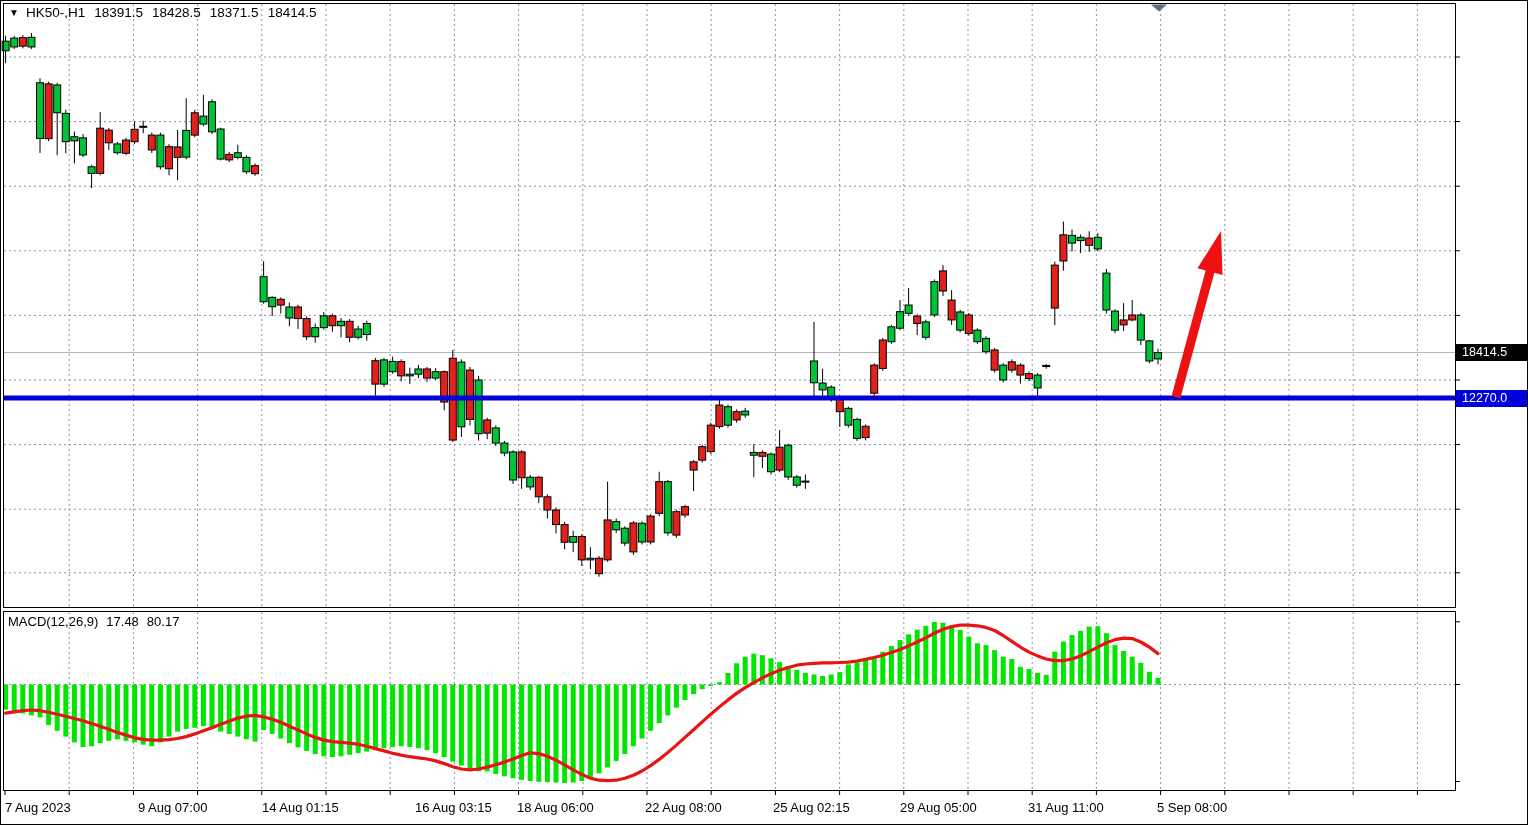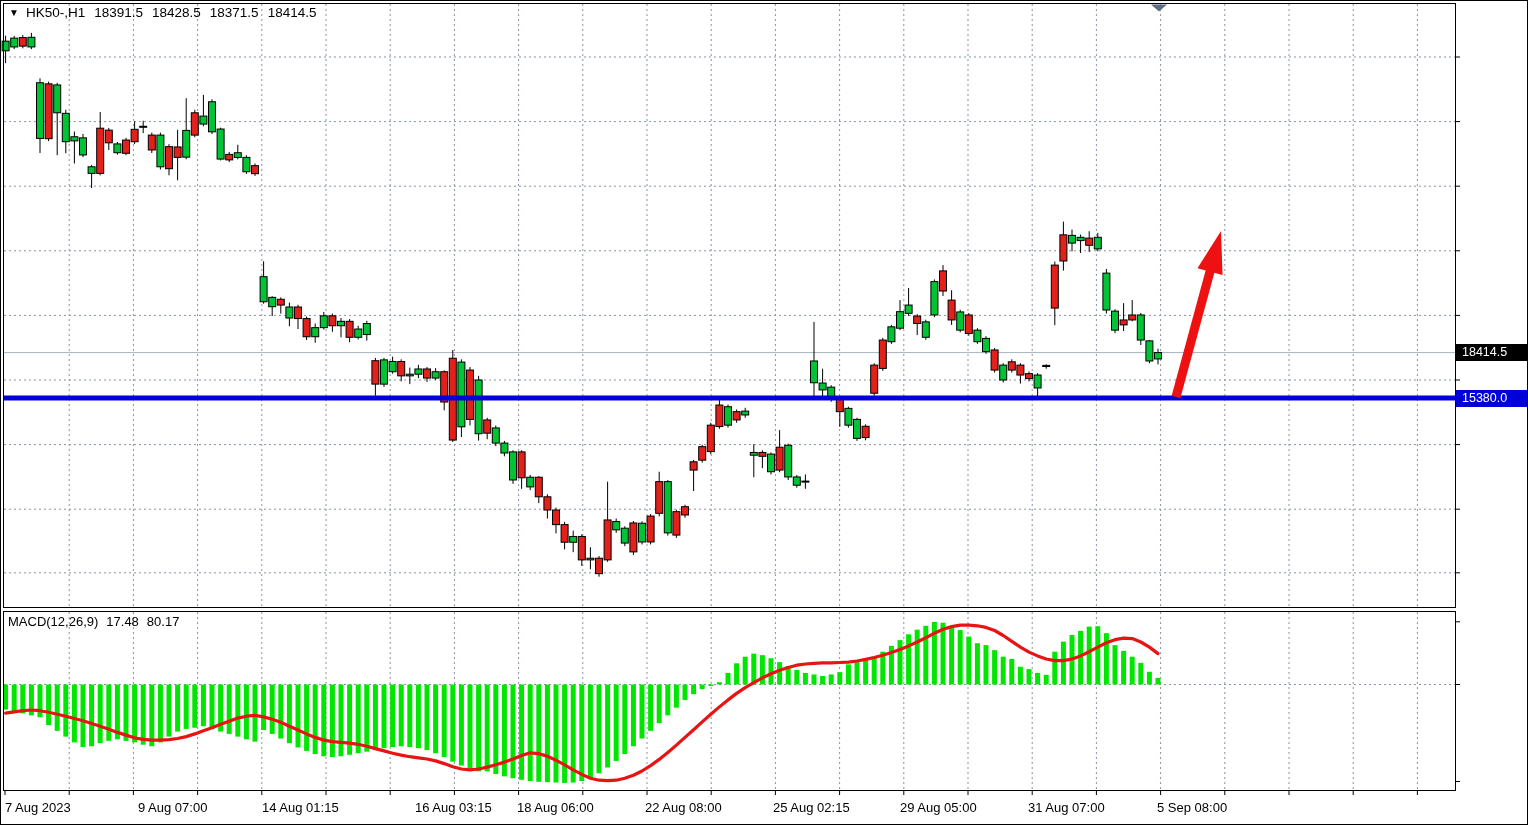--- a/index.html
+++ b/index.html
@@ -541,20 +541,20 @@
 
   <div id="time-axis">
       <div class="tlabel" style="left: 5px;">7 Aug 2023</div>
       <div class="tlabel" style="left: 138px;">9 Aug 07:00</div>
       <div class="tlabel" style="left: 262px;">14 Aug 01:15</div>
       <div class="tlabel" style="left: 393px; margin-left: 22px;">16 Aug 03:15</div>
       <div class="tlabel" style="left: 517px;">18 Aug 06:00</div>
       <div class="tlabel" style="left: 645px;">22 Aug 08:00</div>
       <div class="tlabel" style="left: 773px;">25 Aug 02:15</div>
       <div class="tlabel" style="left: 900px;">29 Aug 05:00</div>
-      <div class="tlabel" style="left: 1028px;">31 Aug 07:00</div>
+      <div class="tlabel" style="left: 1028px;">31 Aug 11:00</div>
       <div class="tlabel" style="left: 1157px;">5 Sep 08:00</div>
     </div>
 
   <div class="badge black"><span>18414.5</span></div>
-  <div class="badge blue"><span>15380.0</span></div>
+  <div class="badge blue"><span>12270.0</span></div>
 
 </div>
 
 </body></html>

